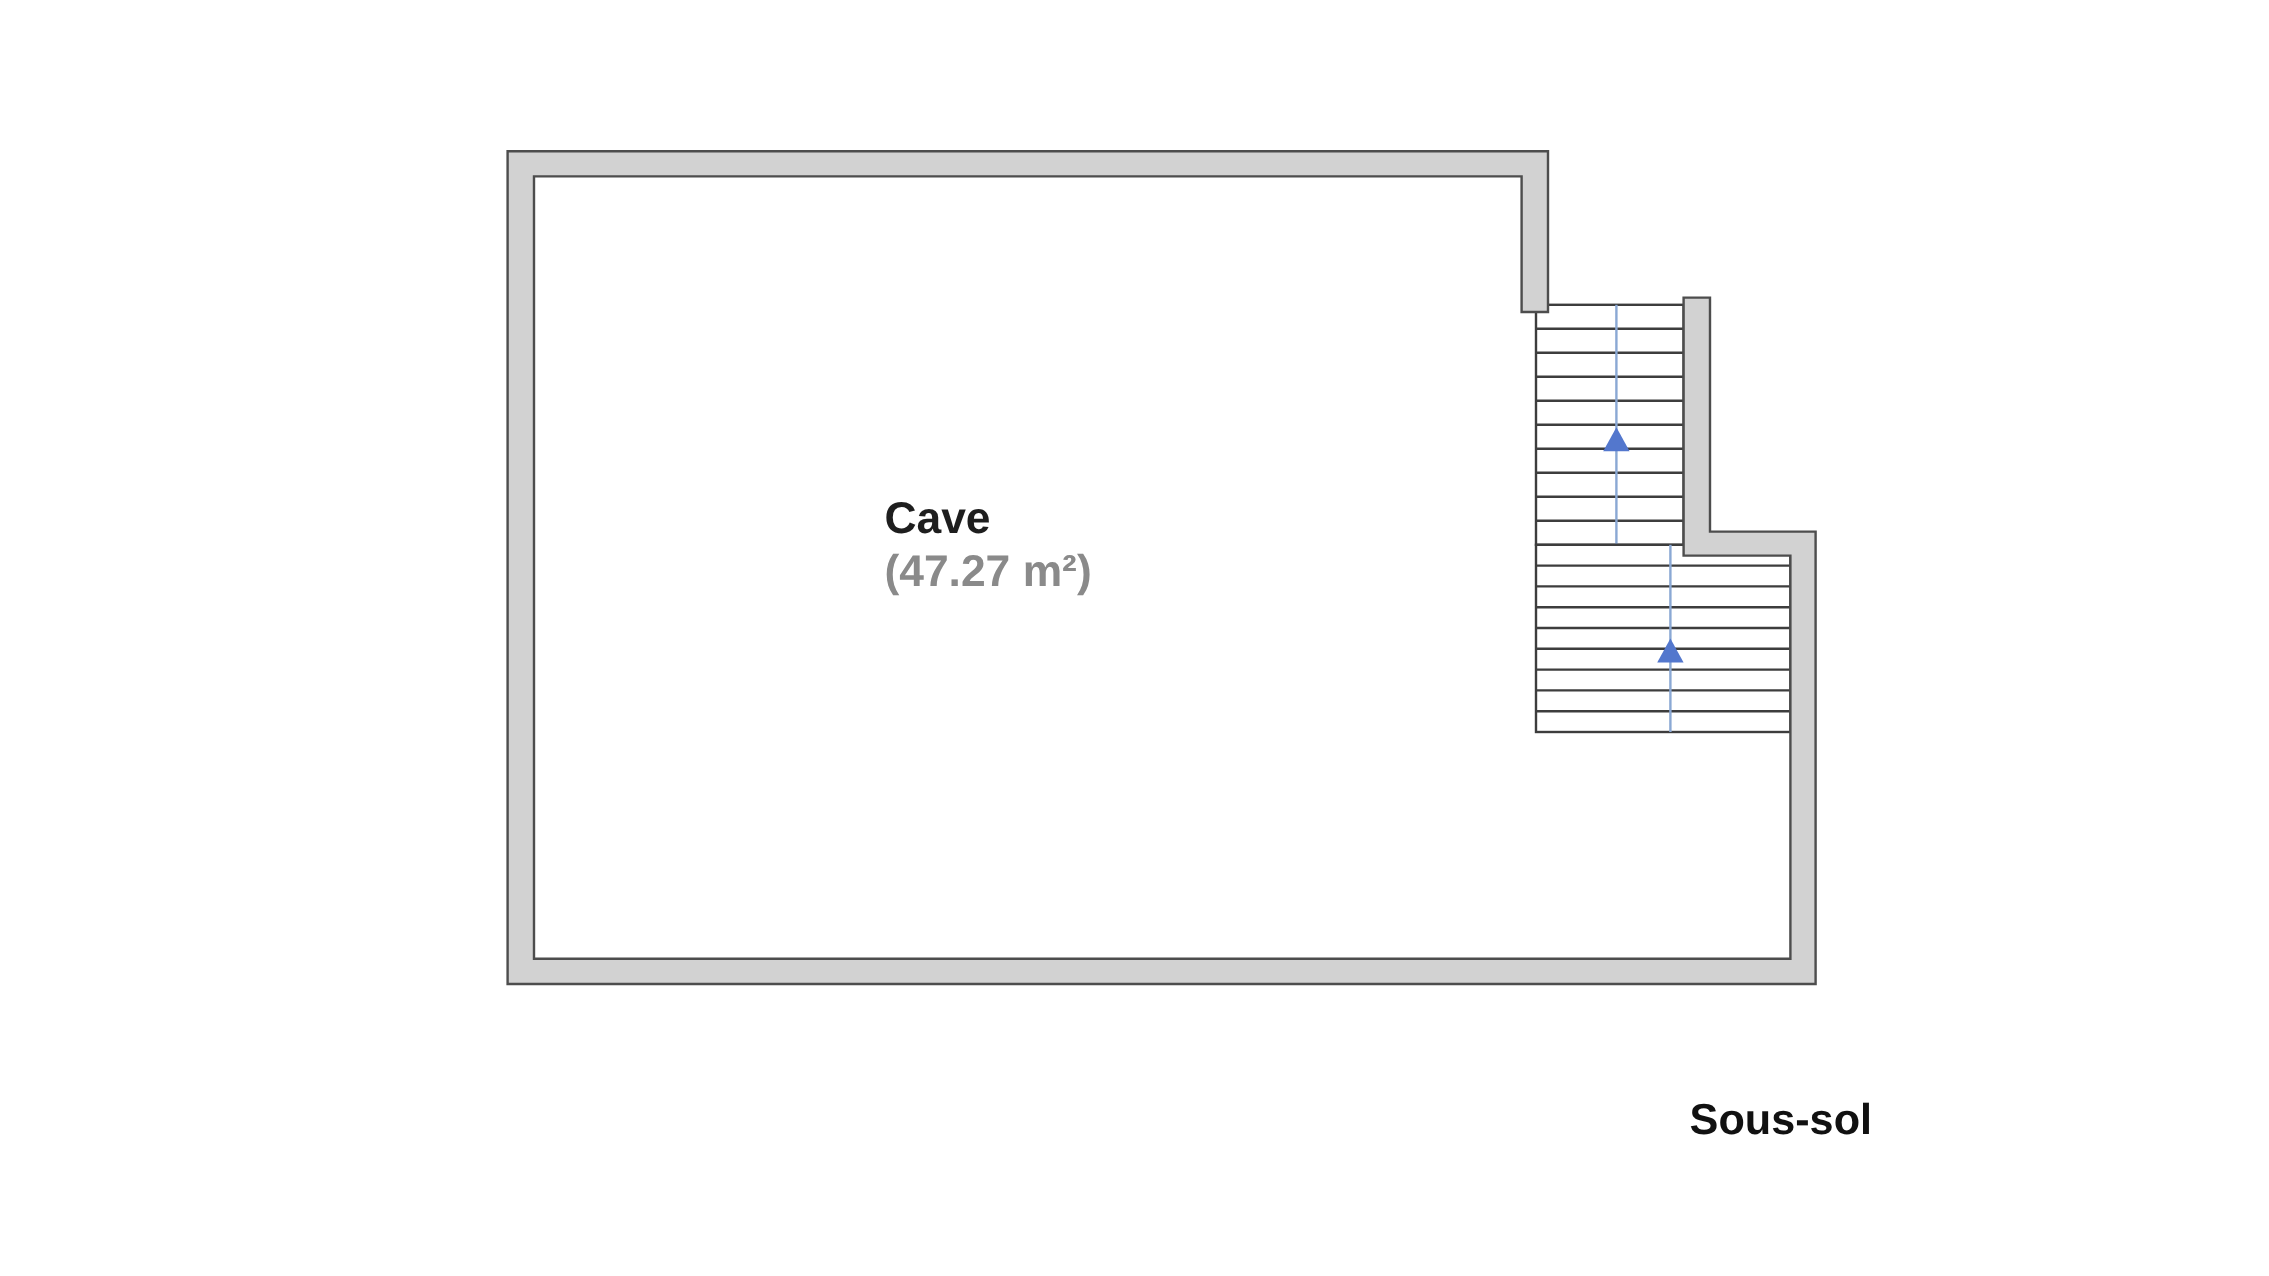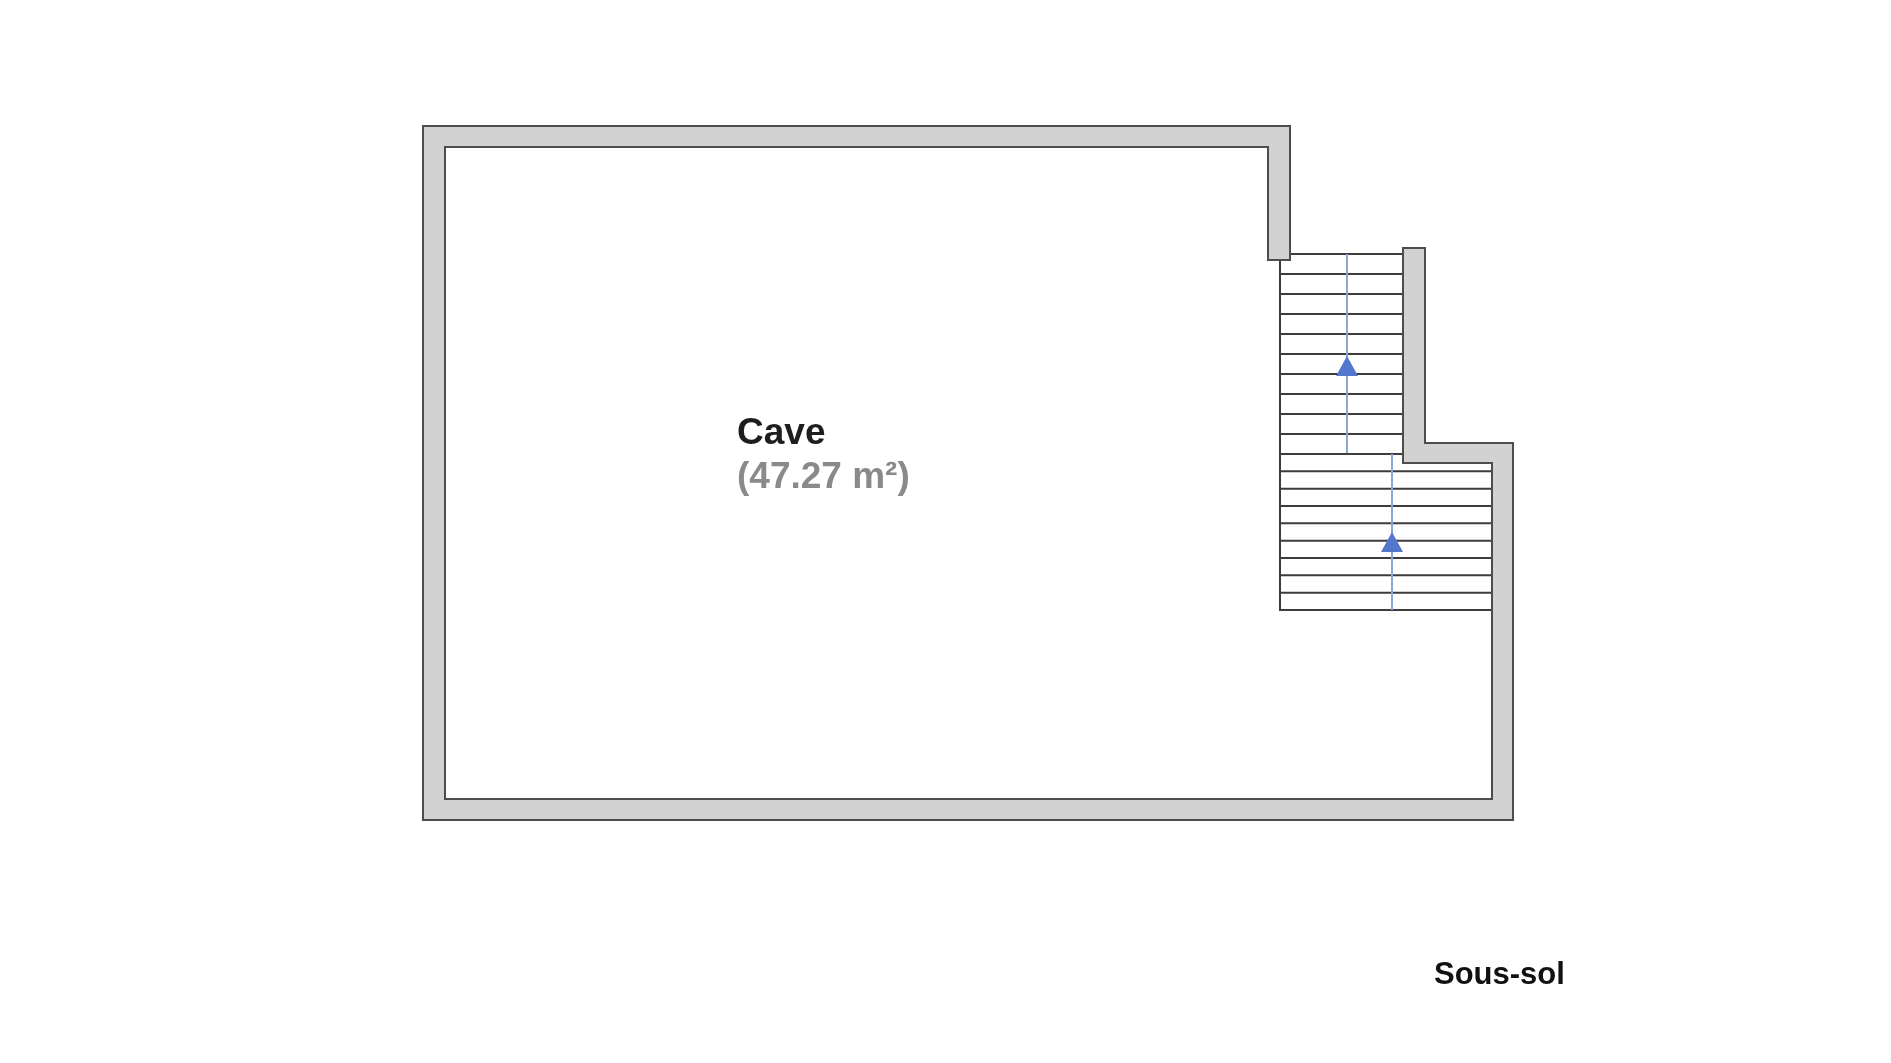--- a/index.html
+++ b/index.html
@@ -53,24 +53,23 @@
     line-height: 44px;
   }
   #room-name {
     color: var(--room-name-color, #1e1e1e);
   }
   #room-area {
     color: var(--room-area-color, #8a8a8a);
   }
   #floor-label {
     left: 1408px;
-    top: 956px;
-    font-size: 31px;
+    top: 912px;
+    font-size: 36px;
     color: var(--floor-label-color, #111111);
-    margin-left: 26px;
   }
 </style>
 </head>
 <body>
 
 <div id="stage">
 
   <svg id="plan-svg" width="1891" height="1063" viewBox="0 0 1891 1063">
 
     <g>

